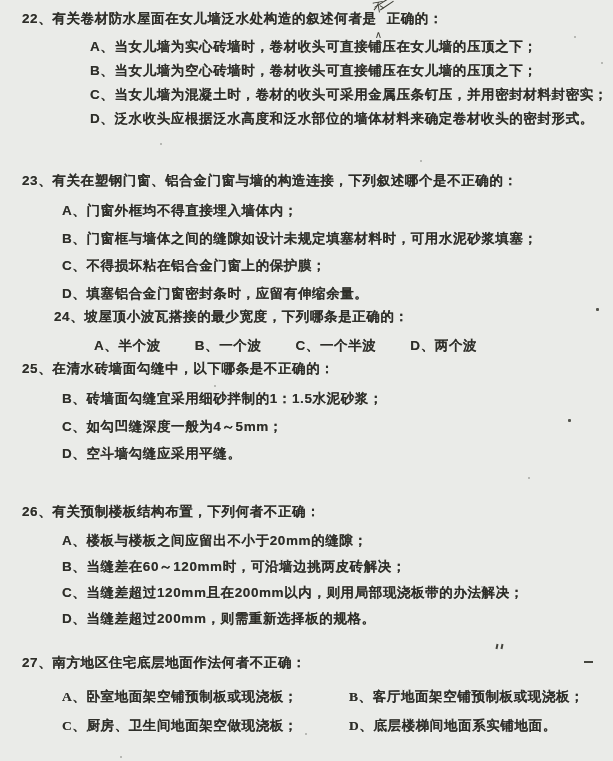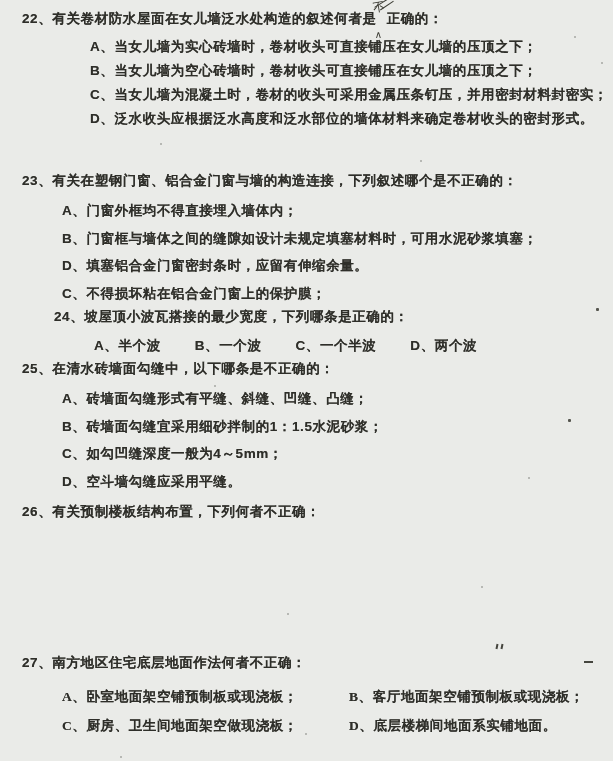--- a/index.html
+++ b/index.html
@@ -153,47 +153,52 @@
       <div class="opt">C、当女儿墙为混凝土时，卷材的收头可采用金属压条钉压，并用密封材料封密实；</div>
       <div class="opt">D、泛水收头应根据泛水高度和泛水部位的墙体材料来确定卷材收头的密封形式。</div>
     </div>
   </div>
 
   <div class="question q23" style="top:168px;">
     <div class="stem"><span>23、</span><span>有关在塑钢门窗、铝合金门窗与墙的构造连接，下列叙述哪个是不正确的：</span></div>
     <div class="opts">
       <div class="opt">A、门窗外框均不得直接埋入墙体内；</div>
       <div class="opt">B、门窗框与墙体之间的缝隙如设计未规定填塞材料时，可用水泥砂浆填塞；</div>
+      <div class="opt">C、不得损坏粘在铝合金门窗上的保护膜；</div>
       <div class="opt">D、填塞铝合金门窗密封条时，应留有伸缩余量。</div>
-      <div class="opt">C、不得损坏粘在铝合金门窗上的保护膜；</div>
     </div>
   </div>
 
   <div class="question q24" style="top:304px;margin-left:32px;">
     <div class="stem"><span>24、</span><span>坡屋顶小波瓦搭接的最少宽度，下列哪条是正确的：</span></div>
     <div class="opts-inline">
       <div class="opt">A、半个波</div>
       <div class="opt">B、一个波</div>
       <div class="opt">C、一个半波</div>
       <div class="opt">D、两个波</div>
     </div>
   </div>
 
   <div class="question q25" style="top:356px;">
     <div class="stem"><span>25、</span><span>在清水砖墙面勾缝中，以下哪条是不正确的：</span></div>
     <div class="opts">
-      <div class="opt">A、砖墙面勾缝形式有平缝、斜缝、凹缝、凸缝；</div>
       <div class="opt">B、砖墙面勾缝宜采用细砂拌制的1：1.5水泥砂浆；</div>
       <div class="opt">C、如勾凹缝深度一般为4～5mm；</div>
       <div class="opt">D、空斗墙勾缝应采用平缝。</div>
     </div>
   </div>
 
   <div class="question q26" style="top:499px;">
     <div class="stem"><span>26、</span><span>有关预制楼板结构布置，下列何者不正确：</span></div>
+    <div class="opts">
+      <div class="opt">A、楼板与楼板之间应留出不小于20mm的缝隙；</div>
+      <div class="opt">B、当缝差在60～120mm时，可沿墙边挑两皮砖解决；</div>
+      <div class="opt">C、当缝差超过120mm且在200mm以内，则用局部现浇板带的办法解决；</div>
+      <div class="opt">D、当缝差超过200mm，则需重新选择板的规格。</div>
+    </div>
   </div>
 
   <div class="question q27" style="top:650px;">
     <div class="stem"><span>27、</span><span>南方地区住宅底层地面作法何者不正确：</span></div>
     <div class="opts-grid">
       <div class="opt">A、卧室地面架空铺预制板或现浇板；</div>
       <div class="opt">B、客厅地面架空铺预制板或现浇板；</div>
       <div class="opt">C、厨房、卫生间地面架空做现浇板；</div>
       <div class="opt">D、底层楼梯间地面系实铺地面。</div>
     </div>

